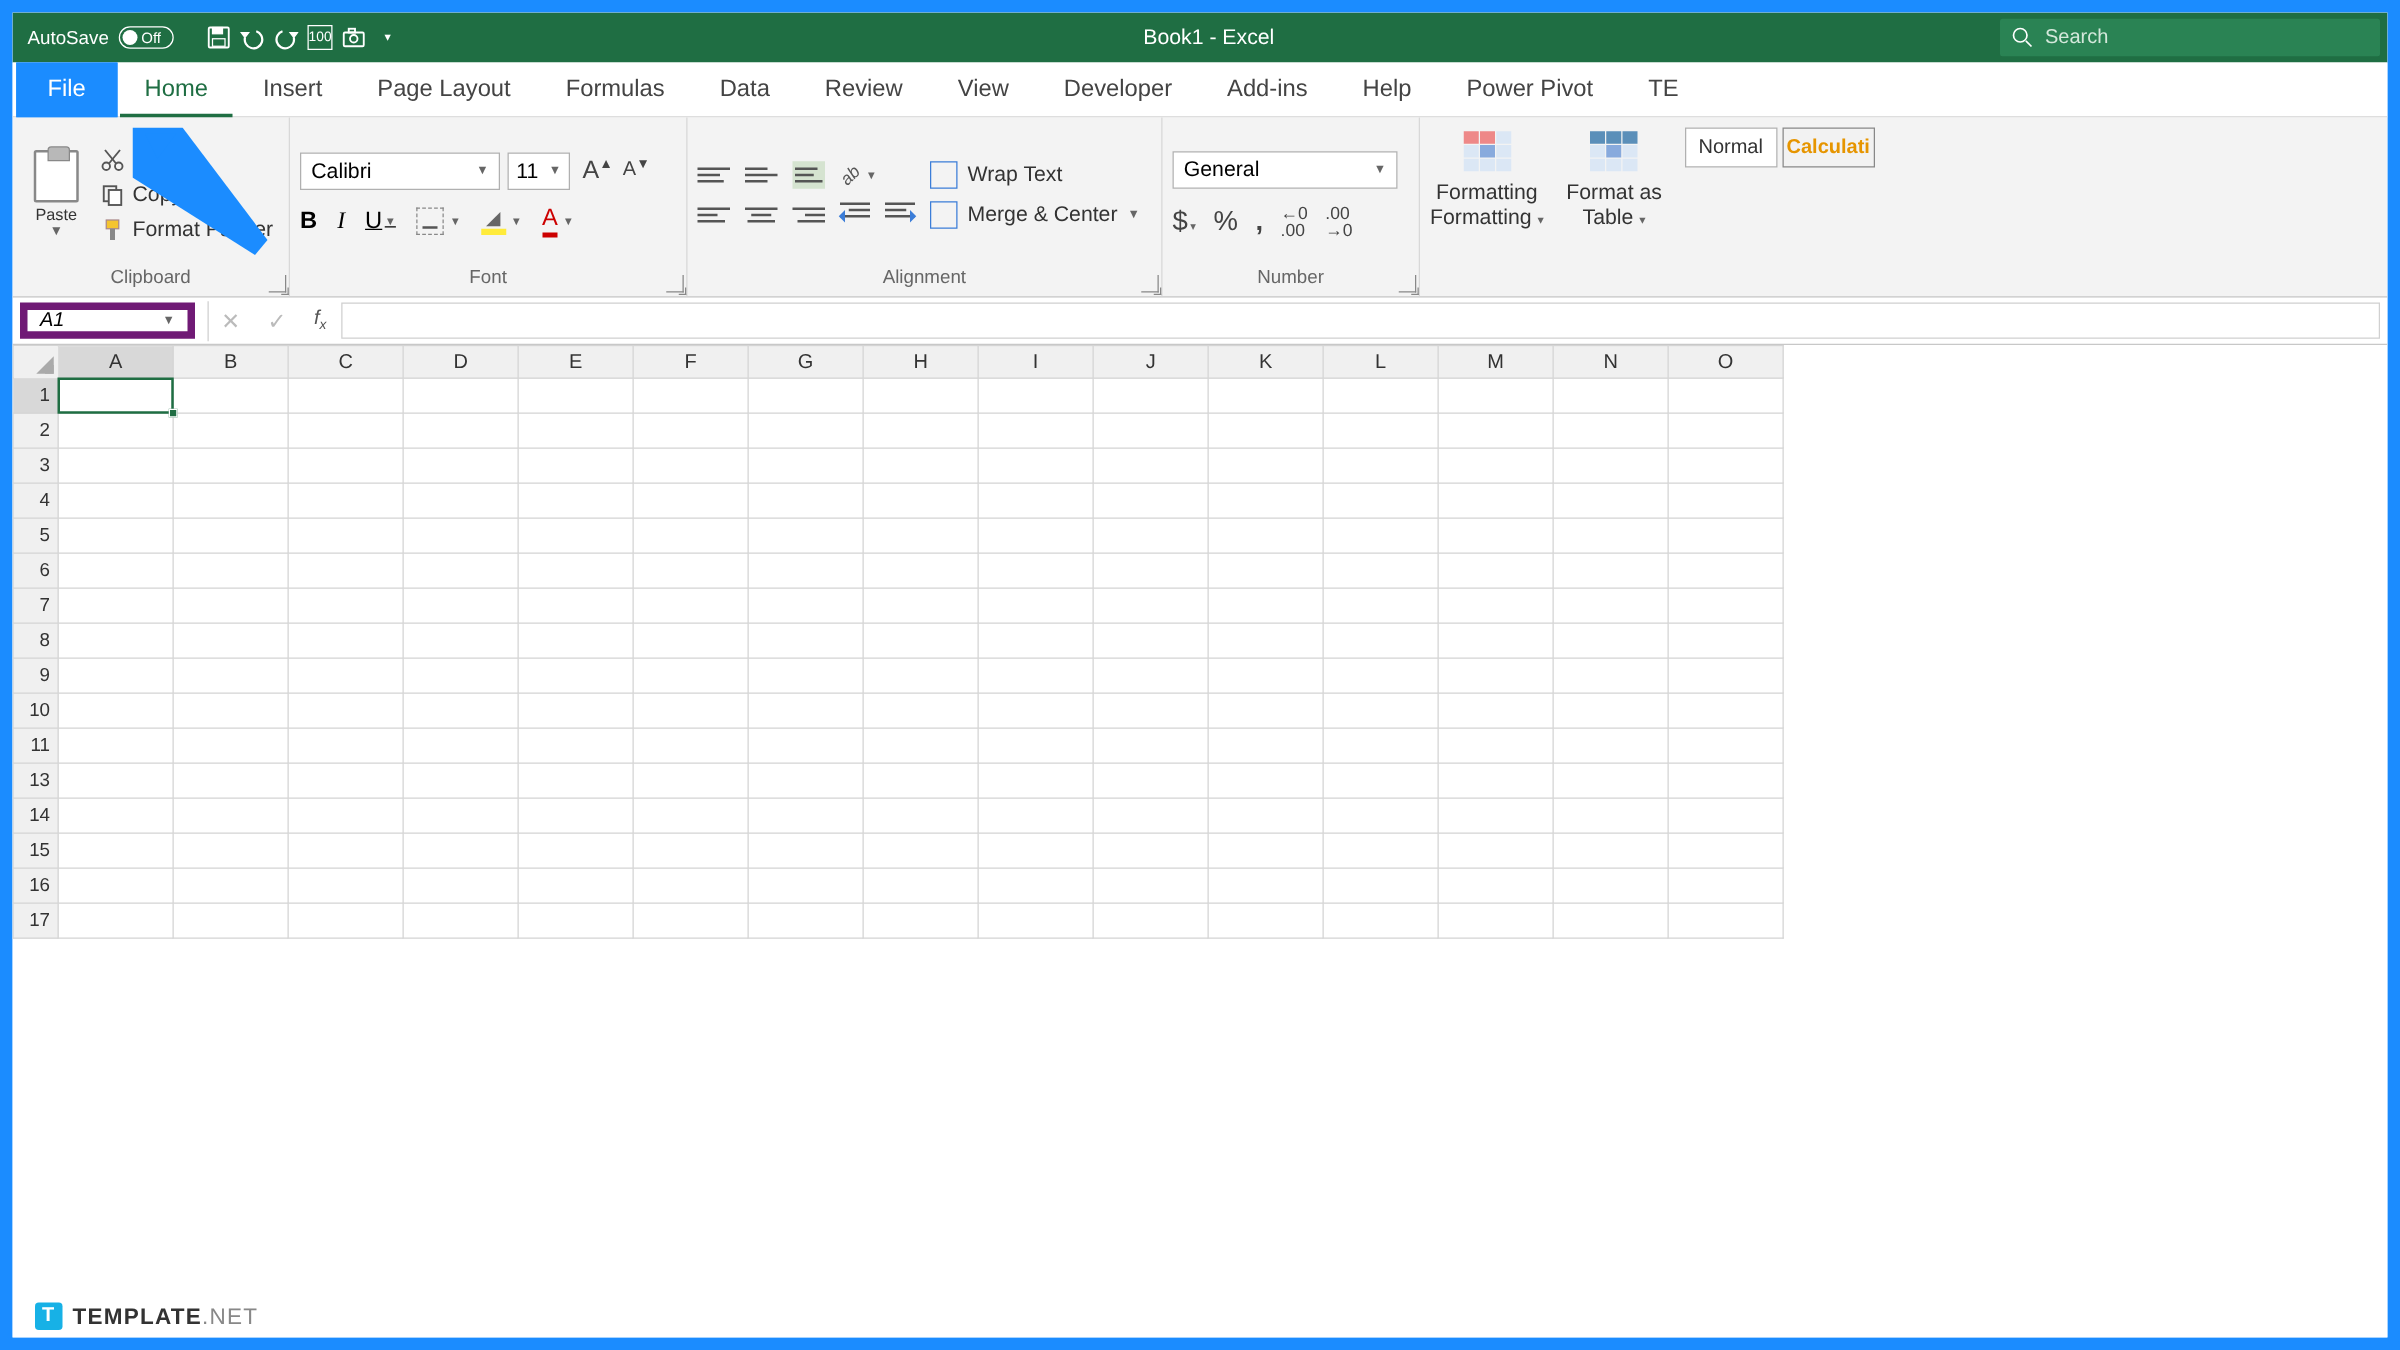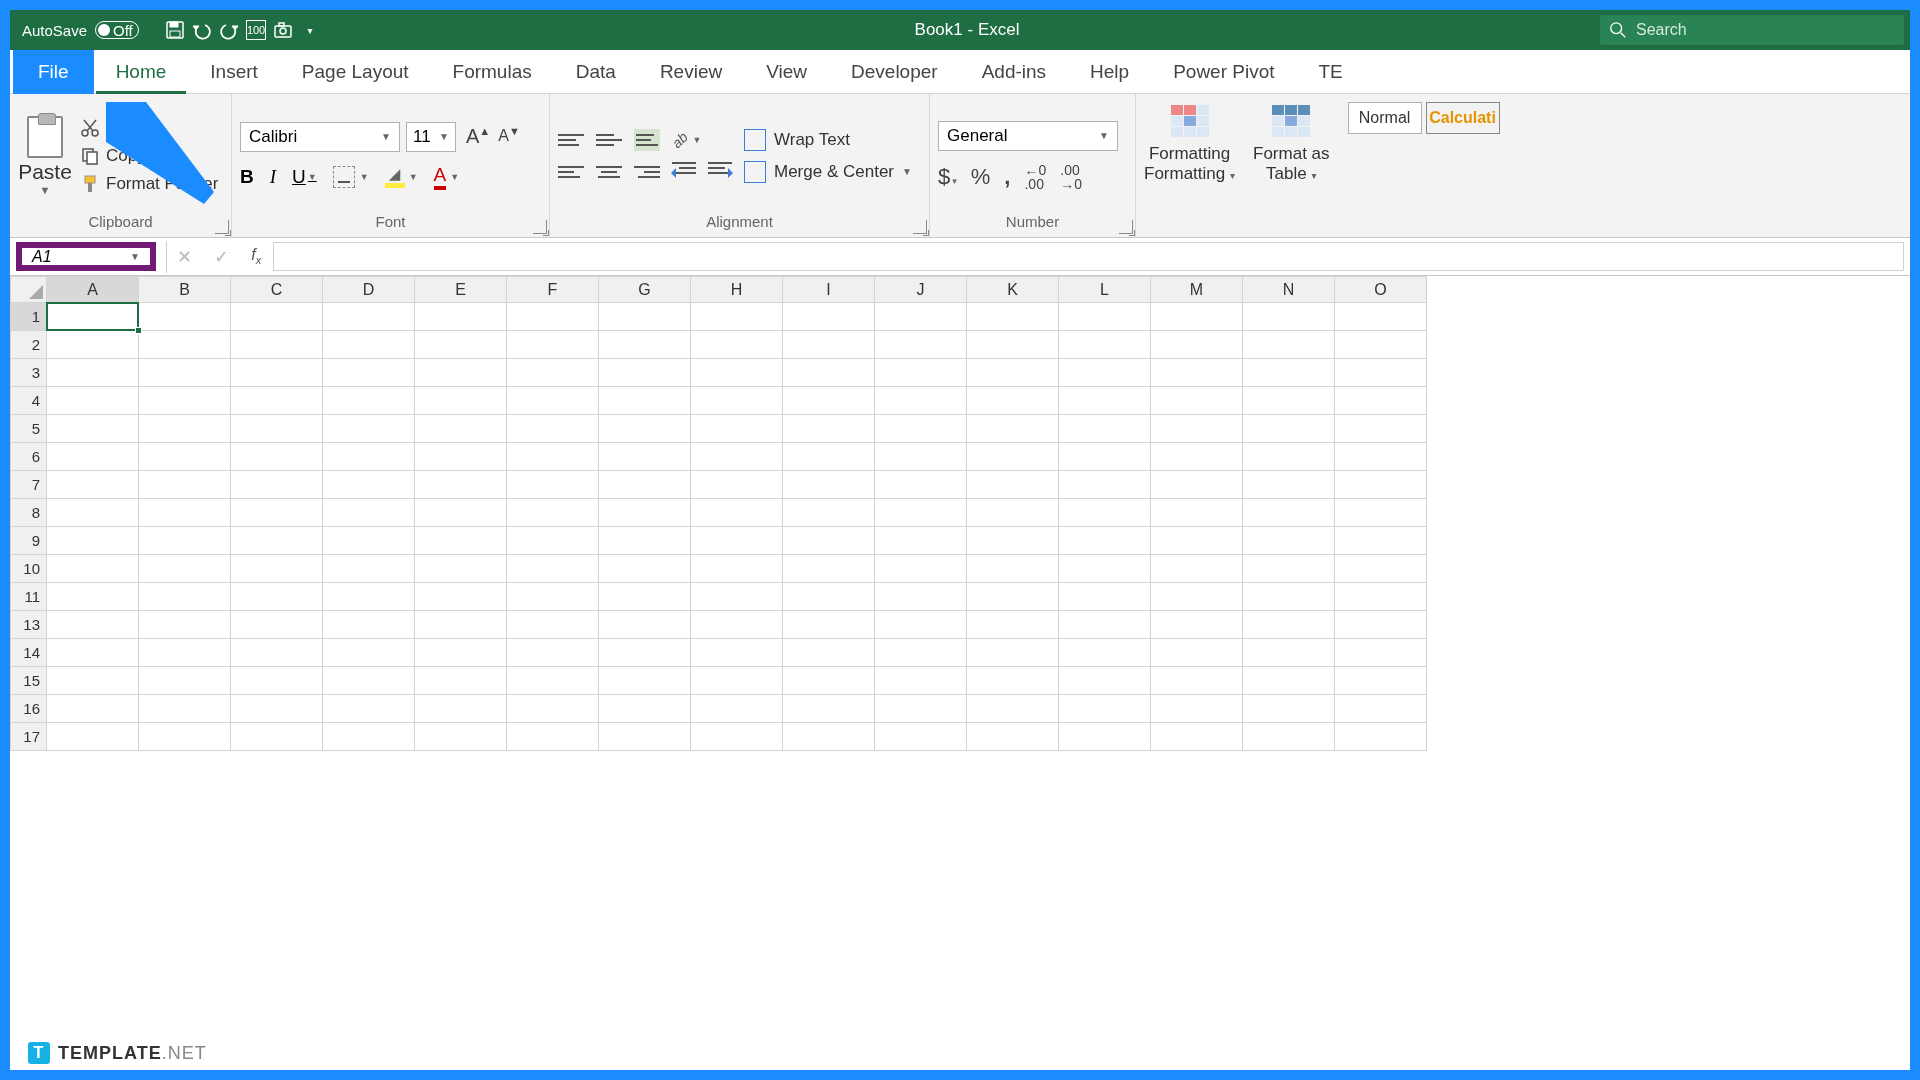--- a/index.html
+++ b/index.html
@@ -4,21 +4,21 @@
 <style>
 * { margin:0; padding:0; box-sizing:border-box; font-family:"Segoe UI",Arial,sans-serif; }
 body { background:#1b8cff; width:1920px; height:1080px; overflow:hidden; position:relative; }
 .app { position:absolute; top:10px; left:10px; right:10px; bottom:10px; background:#fff; overflow:hidden; }
 
 
 .title-bar { height:40px; background:#1f6e43; display:flex; align-items:center; color:#fff; font-size:15px; }
 .autosave { display:flex; align-items:center; gap:8px; padding:0 12px; }
 .toggle { width:44px; height:18px; border:1px solid #fff; border-radius:10px; display:flex; align-items:center; padding:0 2px; }
 .toggle-dot { width:12px; height:12px; background:#fff; border-radius:50%; }
-.toggle-off { font-size:15px; margin-left:3px; }
+.toggle-off { font-size:12px; margin-left:3px; }
 .qat { display:flex; align-items:center; gap:7px; padding:0 14px; }
 .qat-icon { width:20px; height:20px; display:flex; align-items:center; justify-content:center; }
 .qat-icon svg { fill:#fff; stroke:#fff; }
 .title-text { flex:1; text-align:center; font-size:17px; }
 .search-area { width:304px; height:30px; background:#2a8354; display:flex; align-items:center; border-radius:2px; margin-right:6px; }
 .search-icon { width:36px; display:flex; align-items:center; justify-content:center; }
 .search-text { color:#d4e8db; font-size:16px; }
 
 
 .tabs-row { height:44px; background:#fff; border-bottom:1px solid #d4d4d4; display:flex; align-items:center; padding-left:0; }
@@ -32,21 +32,21 @@
 .group { border-right:1px solid #d8d8d8; display:flex; flex-direction:column; padding:4px 8px 0 8px; position:relative; }
 .group-body { flex:1; display:flex; align-items:center; }
 .group-label { height:24px; font-size:15px; color:#666; text-align:center; position:relative; }
 .launcher { position:absolute; right:2px; bottom:3px; width:14px; height:14px; border-right:1px solid #888; border-bottom:1px solid #888; }
 .launcher::after { content:""; position:absolute; right:-3px; bottom:-3px; width:5px; height:5px; border-right:1px solid #888; border-bottom:1px solid #888; }
 
 
 .paste-btn { display:flex; flex-direction:column; align-items:center; width:54px; }
 .paste-icon { width:36px; height:42px; border:2px solid #888; border-radius:2px; position:relative; background:#fff; }
 .paste-icon::before { content:""; position:absolute; top:-5px; left:9px; width:16px; height:10px; background:#b8b8b8; border-radius:3px 3px 0 0; border:1px solid #888; }
-.paste-label { font-size:21px; color:#333; margin-top:2px; }
+.paste-label { font-size:13px; color:#333; margin-top:2px; }
 .paste-caret { font-size:11px; color:#666; }
 .clip-sub { display:flex; flex-direction:column; gap:8px; margin-left:8px; font-size:17px; color:#333; }
 .clip-row { display:flex; align-items:center; gap:6px; }
 .clip-row svg { width:20px; height:20px; }
 
 
 .font-col { display:flex; flex-direction:column; gap:12px; }
 .font-row1 { display:flex; align-items:center; gap:6px; }
 .font-name { width:160px; height:30px; border:1px solid #b0b0b0; background:#fff; display:flex; align-items:center; padding:0 8px; font-size:17px; justify-content:space-between; }
 .font-size { width:50px; height:30px; border:1px solid #b0b0b0; background:#fff; display:flex; align-items:center; padding:0 6px; font-size:17px; justify-content:space-between; }

